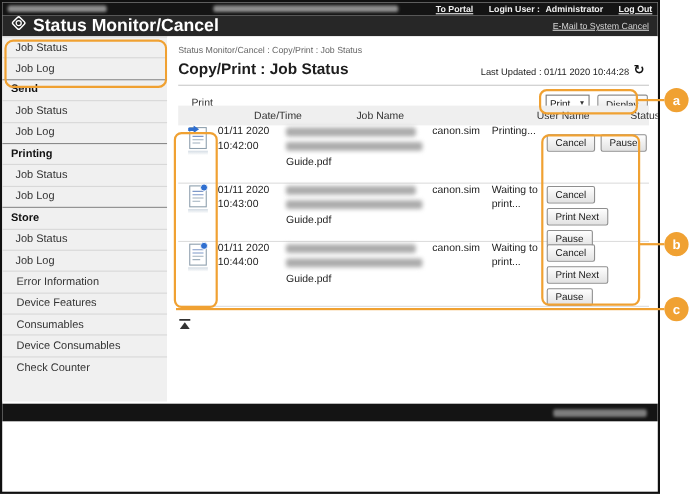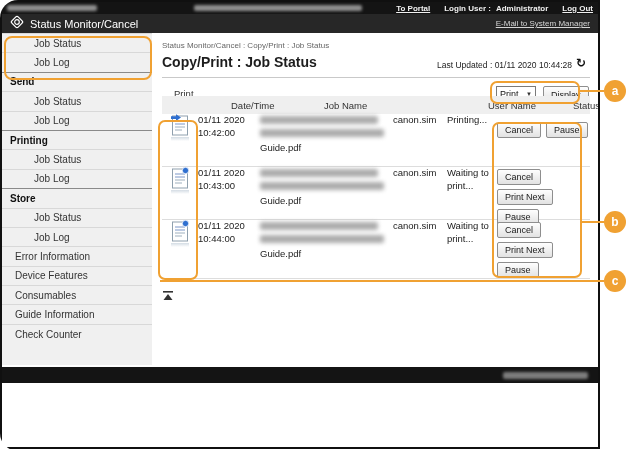--- a/index.html
+++ b/index.html
@@ -1,38 +1,38 @@
 <!DOCTYPE html>
 <html><head>
 <meta charset="utf-8">
 <style>
   html,body{margin:0;padding:0;background:#fff;}
   .stage{position:relative;width:634px;height:451px;background:#fff;
-         font-family:"Liberation Sans","DejaVu Sans",sans-serif;overflow:hidden;border-radius:18px;}
+         font-family:"Liberation Sans","DejaVu Sans",sans-serif;overflow:hidden;}
   .shot{position:absolute;left:0;top:0;width:600px;height:449px;border:2px solid #101010;
         box-sizing:border-box;background:#fff;overflow:hidden;}
   
   .bar1{position:absolute;left:0;top:0;width:596px;height:12px;background:#141414;
         display:flex;align-items:center;font-size:8px;font-weight:bold;color:#f0f0f0;}
   .bar2{position:absolute;left:0;top:12px;width:596px;height:19px;background:#272727;
         display:flex;align-items:center;color:#fff;}
   .redact{background:#8f8f8f;filter:blur(1.6px);border-radius:2px;}
   .b1r{display:flex;align-items:center;margin-left:auto;padding-right:5px;gap:14px;}
   .ulink{text-decoration:underline;cursor:pointer;}
   .loginwrap{display:flex;gap:5px;}
   .appicon{margin-left:8px;}
-  .apptitle{margin-left:6px;font-size:11px;font-weight:normal;}
+  .apptitle{margin-left:6px;font-size:16px;font-weight:bold;}
   .emaillink{margin-left:auto;padding-right:8px;font-size:8px;color:#d5d5d5;text-decoration:underline;}
   
   .sidebar{position:absolute;left:0;top:31px;width:150px;height:332px;background:#f0f0f0;
            box-sizing:border-box;}
   .srow{height:19.4px;display:flex;align-items:center;font-size:10px;color:#333;
         border-top:1px solid #d8d8d8;box-sizing:border-box;cursor:pointer;}
   .srow.hdr{font-weight:bold;color:#111;padding-left:8px;border-top:1px solid #8a8a8a;cursor:default;}
-  .srow.itm{padding-left:32px;}
+  .srow.itm{padding-left:12px;}
   .srow.lnk{padding-left:13px;}
   .srow.first{border-top:none;}
   .sidebar-hl{position:absolute;left:2px;top:34px;width:144px;height:40px;border:2px solid #F0A132;
               border-radius:8px;pointer-events:none;}
   
   .main{position:absolute;left:150px;top:31px;width:446px;height:334px;background:#fff;}
   .crumb{position:absolute;left:160px;top:39px;font-size:8px;color:#666;}
   .ptitle{position:absolute;left:160px;top:52px;font-size:14px;font-weight:bold;color:#1d1d1d;}
   .titlerule{position:absolute;left:160px;top:75px;width:428px;height:1px;background:#c9c9c9;}
   .lastupd{position:absolute;left:330px;top:58px;width:240px;text-align:right;
@@ -96,39 +96,39 @@
     <div class="bar2">
       <span class="appicon">
         <svg width="14" height="14" viewBox="0 0 14 14">
           <g transform="rotate(45 7 7)">
             <rect x="2.6" y="2.6" width="8.8" height="8.8" rx="1.6" fill="none" stroke="#fff" stroke-width="1.3"></rect>
           </g>
           <circle cx="7" cy="7" r="2.3" fill="none" stroke="#fff" stroke-width="1.2"></circle>
         </svg>
       </span>
       <span class="apptitle">Status Monitor/Cancel</span>
-      <span class="emaillink">E-Mail to System Manager</span>
+      <span class="emaillink">E-Mail to System Cancel</span>
     </div>
 
     <div class="sidebar">
       <div class="srow itm">Job Status</div>
       <div class="srow itm">Job Log</div>
       <div class="srow hdr">Send</div>
       <div class="srow itm">Job Status</div>
       <div class="srow itm">Job Log</div>
       <div class="srow hdr">Printing</div>
       <div class="srow itm">Job Status</div>
       <div class="srow itm">Job Log</div>
       <div class="srow hdr">Store</div>
       <div class="srow itm">Job Status</div>
       <div class="srow itm">Job Log</div>
       <div class="srow lnk">Error Information</div>
       <div class="srow lnk">Device Features</div>
       <div class="srow lnk">Consumables</div>
-      <div class="srow lnk">Guide Information</div>
+      <div class="srow lnk">Device Consumables</div>
       <div class="srow lnk">Check Counter</div>
     </div>
     <div class="sidebar-hl"></div>
 
     <div class="main"></div>
     <div class="crumb">Status Monitor/Cancel : Copy/Print : Job Status</div>
     <div class="ptitle">Copy/Print : Job Status</div>
     <div class="lastupd">Last Updated : 01/11 2020 10:44:28</div>
     <div class="refresh">↻</div>
     <div class="titlerule"></div>

